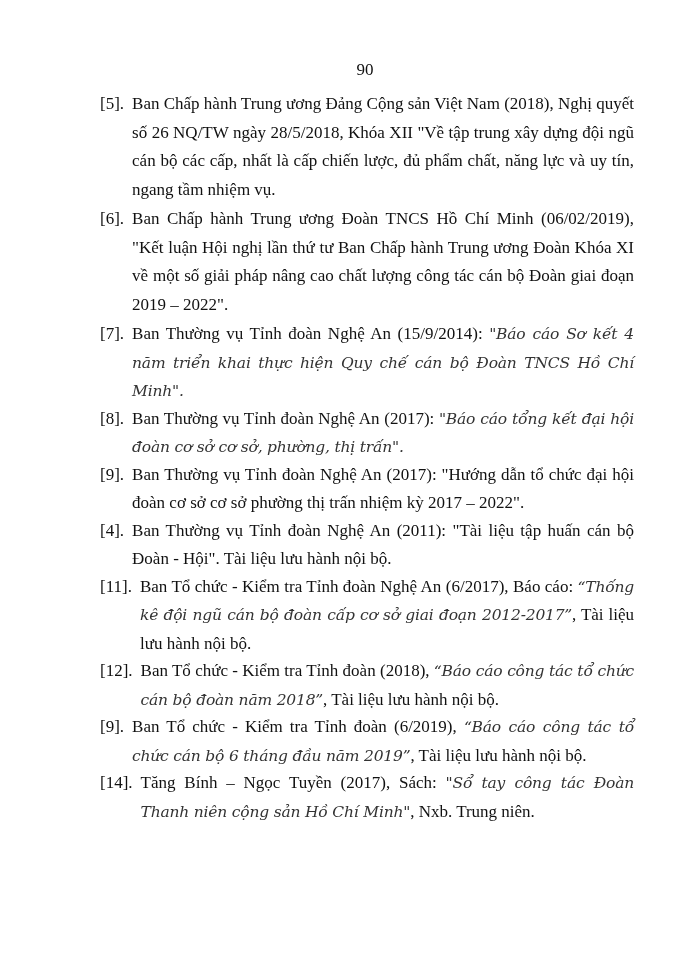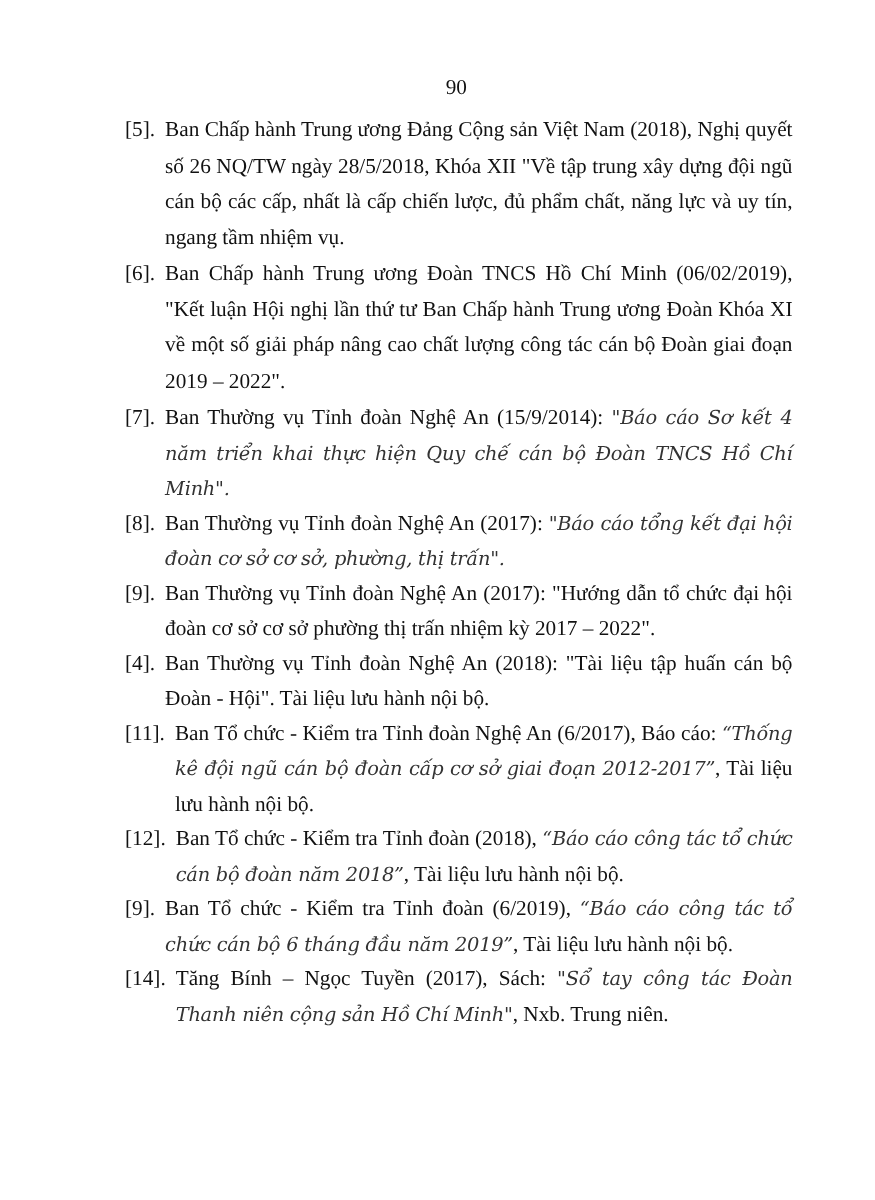--- a/index.html
+++ b/index.html
@@ -55,21 +55,21 @@
     <span class="ref-body"><span>Ban Thường vụ Tỉnh đoàn Nghệ An (2017): </span><span class="it">"Báo cáo tổng kết đại hội đoàn cơ sở cơ sở, phường, thị trấn".</span></span>
   </div>
 
   <div class="ref">
     <span class="ref-num">[9].</span>
     <span class="ref-body"><span>Ban Thường vụ Tỉnh đoàn Nghệ An (2017): "Hướng dẫn tổ chức đại hội đoàn cơ sở cơ sở phường thị trấn nhiệm kỳ 2017 – 2022".</span></span>
   </div>
 
   <div class="ref">
     <span class="ref-num">[4].</span>
-    <span class="ref-body"><span>Ban Thường vụ Tỉnh đoàn Nghệ An (2018): "Tài liệu tập huấn cán bộ Đoàn - Hội". Tài liệu lưu hành nội bộ.</span></span>
+    <span class="ref-body"><span>Ban Thường vụ Tỉnh đoàn Nghệ An (2011): "Tài liệu tập huấn cán bộ Đoàn - Hội". Tài liệu lưu hành nội bộ.</span></span>
   </div>
 
   <div class="ref">
     <span class="ref-num">[11].</span>
     <span class="ref-body"><span>Ban Tổ chức - Kiểm tra Tỉnh đoàn Nghệ An (6/2017), Báo cáo: </span><span class="it">“Thống kê đội ngũ cán bộ đoàn cấp cơ sở giai đoạn 2012-2017”</span><span>, Tài liệu lưu hành nội bộ.</span></span>
   </div>
 
   <div class="ref">
     <span class="ref-num">[12].</span>
     <span class="ref-body"><span>Ban Tổ chức - Kiểm tra Tỉnh đoàn (2018), </span><span class="it">“Báo cáo công tác tổ chức cán bộ đoàn năm 2018”</span><span>, Tài liệu lưu hành nội bộ.</span></span>

